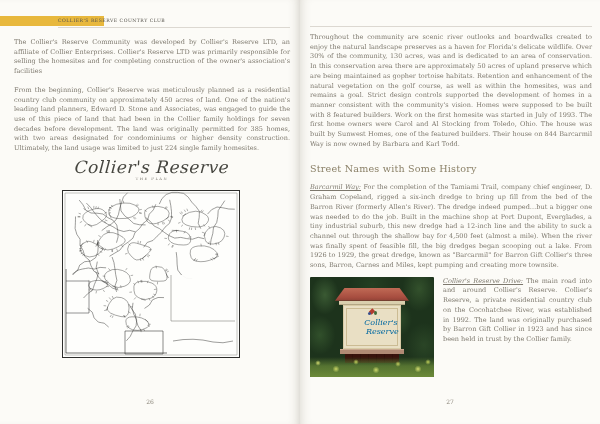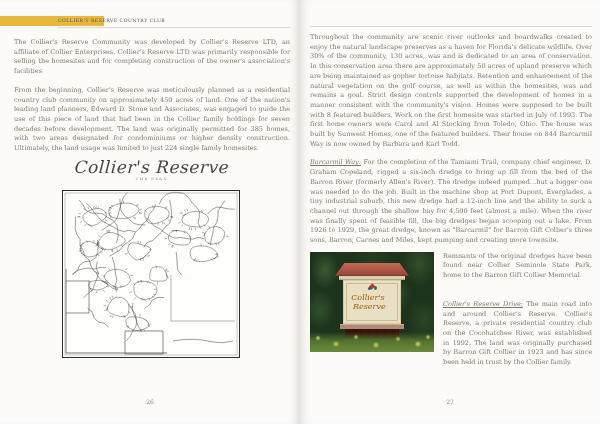--- a/index.html
+++ b/index.html
@@ -99,21 +99,21 @@
   .cornice{width:66px;height:3px;margin:0 auto;background:#d9cfae;border-bottom:1px solid #b3a685;}
   .sign-body{
     position:relative;width:58px;height:44px;margin:0 auto;
     background:#e9dfc4;box-shadow:inset 0 0 0 1px #d8cba6;
   }
   .sign-inner{position:absolute;left:3px;top:3px;right:3px;bottom:3px;border:1px solid #cbbb93;}
   .emblem{position:absolute;left:50%;top:4px;width:10px;height:8px;transform:translateX(-50%);}
   .em-r{position:absolute;left:3px;top:0;width:4px;height:5px;background:#b23c30;transform:rotate(45deg);}
   .em-b{position:absolute;left:1px;top:3px;width:3px;height:3px;background:#3a4f8c;border-radius:50%;}
   .em-g{position:absolute;right:0;top:2px;width:3px;height:4px;background:#3f6b3b;border-radius:50%;}
-  .sign-script{position:absolute;left:0;top:13px;width:100%;color:#a16207;font-style:italic;}
+  .sign-script{position:absolute;left:13px;top:13px;width:100%;color:#0369a1;font-style:italic;}
   .sgl1{font-size:8px;line-height:9px;text-align:center;margin-left:-8px;}
   .sgl2{font-size:8px;line-height:9px;text-align:left;margin-left:10px;}
   .base-cap{width:64px;height:4px;margin:0 auto;background:#b08a74;border-top:1px solid #c9a88f;}
   .base-brick{
     width:54px;height:9px;margin:0 auto;
     background:repeating-linear-gradient(90deg,#9a6b5c 0 7px,#86594b 7px 8px),
                repeating-linear-gradient(#9a6b5c 0 4px,#86594b 4px 5px);
     background-blend-mode:multiply;background-color:#9a6b5c;
   }
 </style>
@@ -340,20 +340,21 @@
 
 
     <div class="pagenum">26</div>
   </div>
 
   <div class="page right">
     <div class="rule full"></div>
 
     <p class="body" style="margin-top:6px">Throughout the community are scenic river outlooks and boardwalks created to enjoy the natural landscape preserves as a haven for Florida's delicate wildlife.  Over 30% of the community, 130 acres, was and is dedicated to an area of conservation.  In this conservation area there are approximately 50 acres of upland preserve which are being maintained as gopher tortoise habitats.  Retention and enhancement of the natural vegetation on the golf course, as well as within the homesites, was and remains a goal.  Strict design controls supported the development of homes in a manner consistent with the community's vision.  Homes were supposed to be built with 8 featured builders.  Work on the first homesite was started in July of 1993.  The first home owners were Carol and Al Stocking from Toledo, Ohio.  The house was built by Sunwest Homes, one of the featured builders.  Their house on 844 Barcarmil Way is now owned by Barbara and Karl Todd.</p>
 
+    <h2 class="section">Street Names with Some History</h2>
 
 
     <p class="body"><span class="lead">Barcarmil Way:</span><span>  For the completion of the Tamiami Trail, company chief engineer, D. Graham Copeland, rigged a six-inch dredge to bring up fill from the bed of the Barron River (formerly Allen's River).  The dredge indeed pumped…but a bigger one was needed to do the job.  Built in the machine shop at Port Dupont, Everglades, a tiny industrial suburb, this new dredge had a 12-inch line and the ability to suck a channel out through the shallow bay for 4,500 feet (almost a mile).  When the river was finally spent of feasible fill, the big dredges began scooping out a lake.  From 1926 to 1929, the great dredge, known as "Barcarmil" for Barron Gift Collier's three sons, Barron, Carnes and Miles, kept pumping and creating more townsite.</span></p>
 
     <div class="wrap-row">
       <div class="sign-photo">
         <div class="monument">
           <div class="roof"></div>
           <div class="cornice"></div>
           <div class="sign-body">
@@ -368,20 +369,19 @@
               <div class="sgl2">Reserve</div>
             </div>
           </div>
           <div class="base-cap"></div>
           <div class="base-brick"></div>
         </div>
         <div class="flowers"></div>
       </div>
 
       <div class="side-col">
-        <p class="body">Remnants of the original dredges have been found near Collier Seminole State Park, home to the Barron Gift Collier Memorial.</p>
         <p class="body"><span class="lead">Collier's Reserve Drive:</span><span>  The main road into and around Collier's Reserve.  Collier's Reserve, a private residential country club on the Cocohatchee River, was established in 1992.  The land was originally purchased by Barron Gift Collier in 1923 and has since been held in trust by the Collier family.</span></p>
       </div>
     </div>
 
     <div class="pagenum">27</div>
   </div>
 </div>
 
 </body></html>

